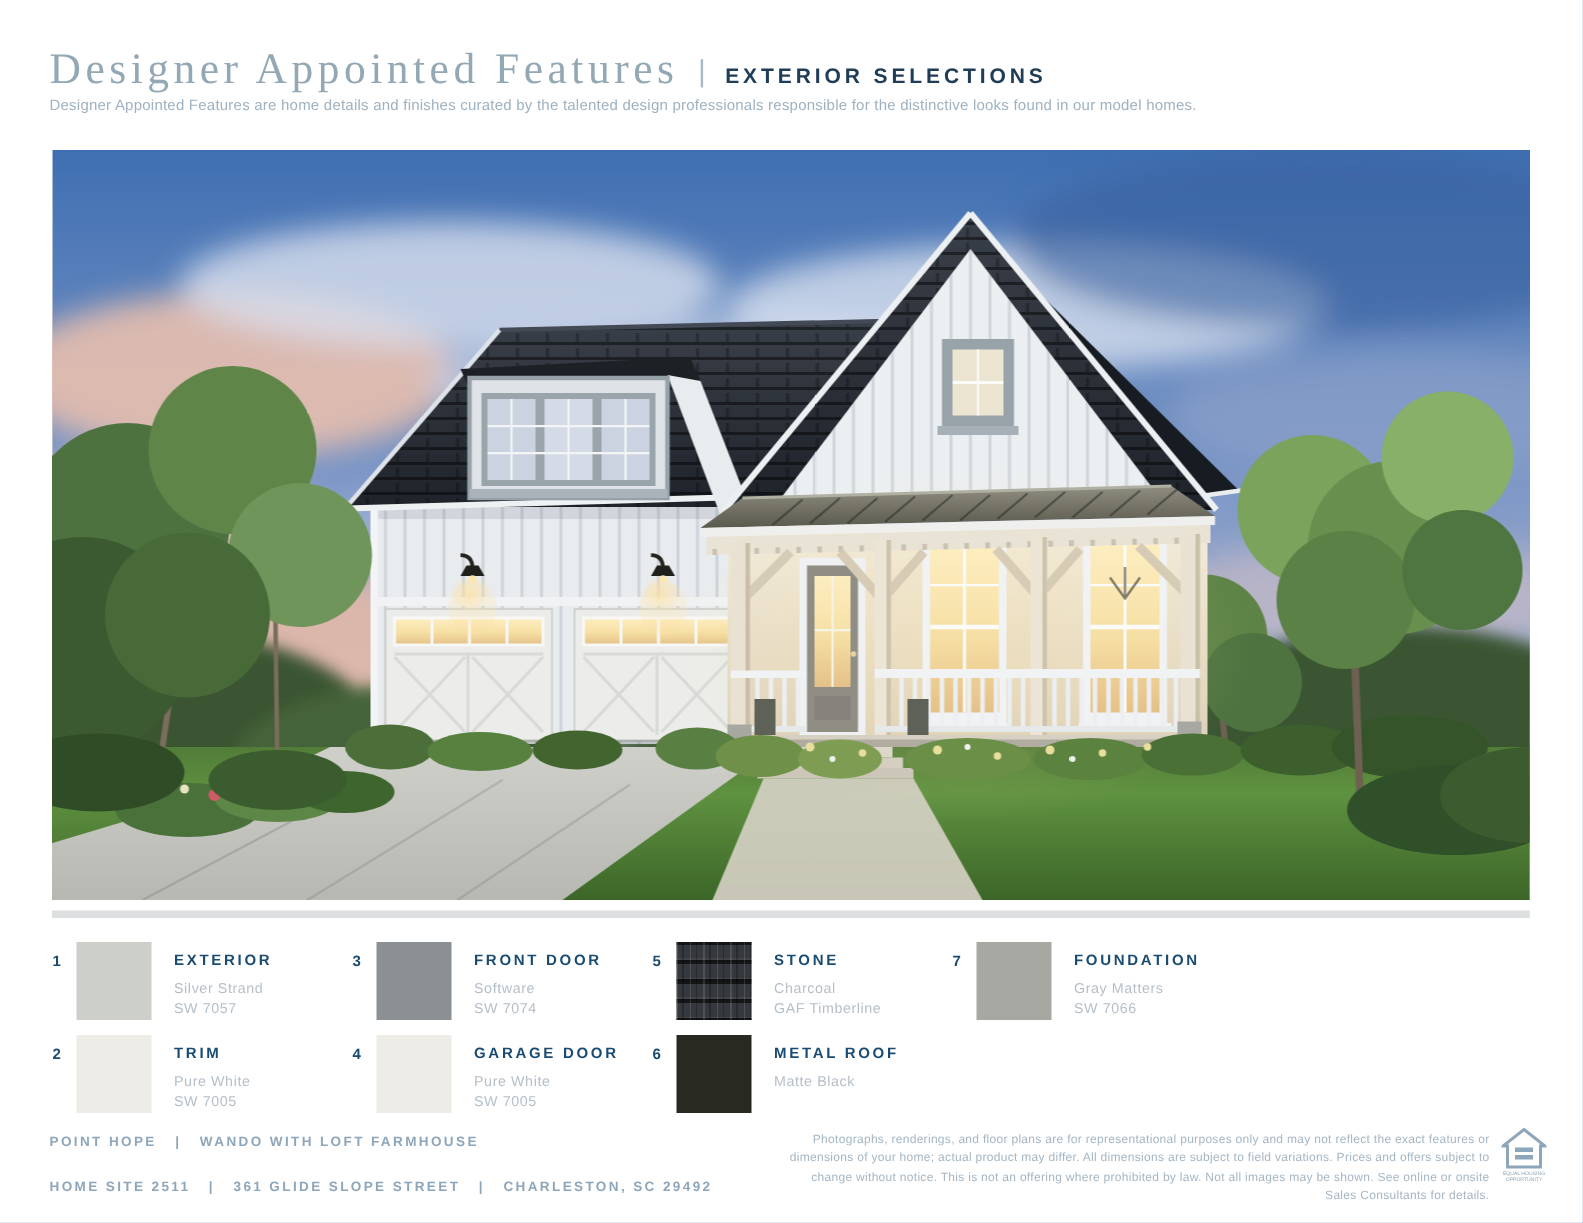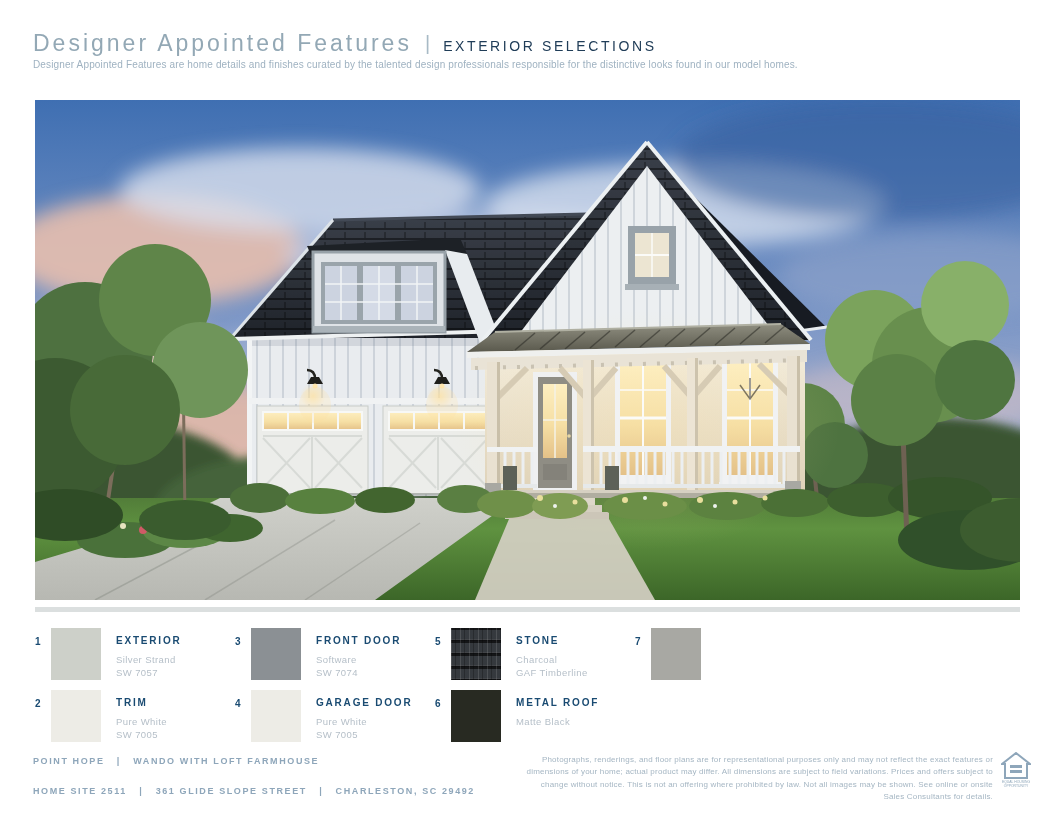--- a/index.html
+++ b/index.html
@@ -7,24 +7,24 @@
     --label-navy:#1a4b72; --sub-gray:#b5bfc8; --footer-blue:#8ea6ba;
     --disclaimer-gray:#a5b6c3; --divider-gray:#dbdfdf; --page-bg:#ffffff;
   }
   *{margin:0;padding:0;box-sizing:border-box;}
   html,body{background:#fff;}
   body{font-family:"Liberation Sans",sans-serif;}
   .page{position:relative;width:1055px;height:815px;background:var(--page-bg);overflow:hidden;}
 
   .header{position:absolute;left:33px;top:30px;width:990px;}
   .title-row{display:flex;align-items:baseline;gap:13px;}
-  .title-serif{font-family:Liberation Sans, sans-serif;font-size:23px;font-weight:400;
+  .title-serif{font-family:Liberation Serif, serif;font-size:29px;font-weight:400;
     letter-spacing:3px;color:var(--title-blue);}
   .title-pipe{font-size:20px;color:#a8bac6;font-weight:300;position:relative;top:-1px;}
-  .title-sub{font-size:14px;font-weight:400;letter-spacing:2.6px;color:var(--header-navy);}
+  .title-sub{font-size:14px;font-weight:700;letter-spacing:2.6px;color:var(--header-navy);}
   .description{margin-top:2px;font-size:10px;letter-spacing:.15px;color:var(--description-gray);}
 
   .hero{position:absolute;left:35px;top:100px;width:985px;height:500px;overflow:hidden;background:#6d8cba;}
   .hero svg{display:block;}
 
   .divider{position:absolute;left:35px;top:607px;width:985px;height:5px;background:var(--divider-gray);}
 
   .legend{position:absolute;left:35px;top:628px;display:grid;grid-template-columns:repeat(4,200px);grid-auto-rows:62px;}
   .cell{display:flex;align-items:flex-start;}
   .cell .num{width:16px;padding-top:8px;font-size:10px;font-weight:700;color:var(--label-navy);letter-spacing:.5px;}
@@ -476,20 +476,24 @@
       <span class="num">5</span>
       <div class="swatch shingle"></div>
       <div class="txt">
           <div class="lbl">STONE</div>
         <div class="sub"><span>Charcoal</span><br><span>GAF Timberline</span></div>
         </div>
     </div>
     <div class="cell">
       <span class="num">7</span>
       <div class="swatch" style="background-color: rgb(168, 168, 163);"></div>
+      <div class="txt">
+          <div class="lbl">FOUNDATION</div>
+        <div class="sub"><span>Gray Matters</span><br><span>SW 7066</span></div>
+        </div>
     </div>
     <div class="cell">
       <span class="num">2</span>
       <div class="swatch" style="background-color: rgb(237, 236, 230);"></div>
       <div class="txt">
           <div class="lbl">TRIM</div>
         <div class="sub"><span>Pure White</span><br><span>SW 7005</span></div>
         </div>
     </div>
     <div class="cell">

